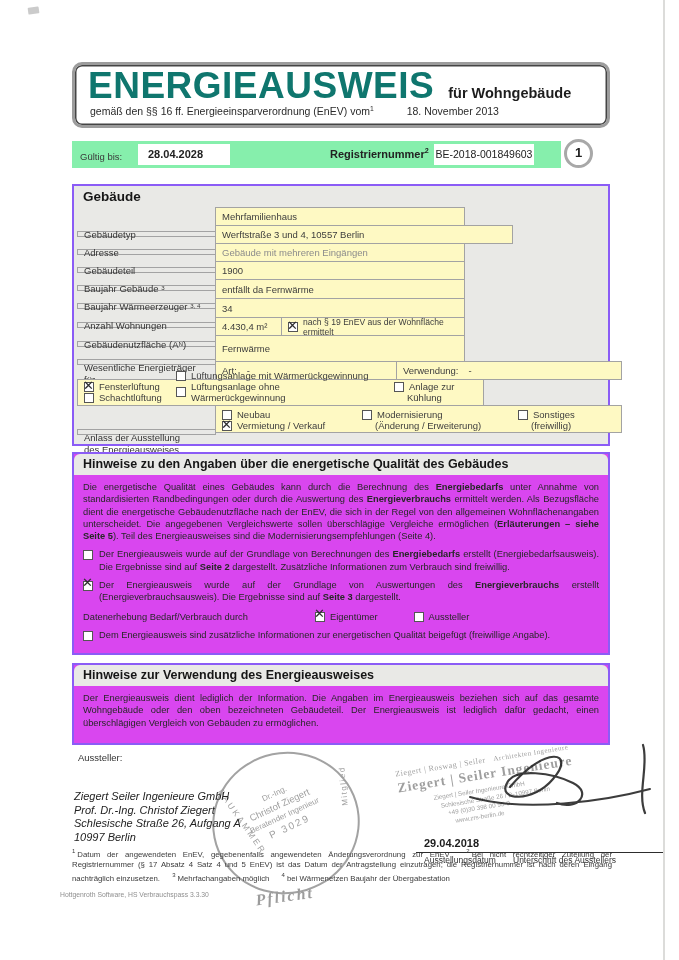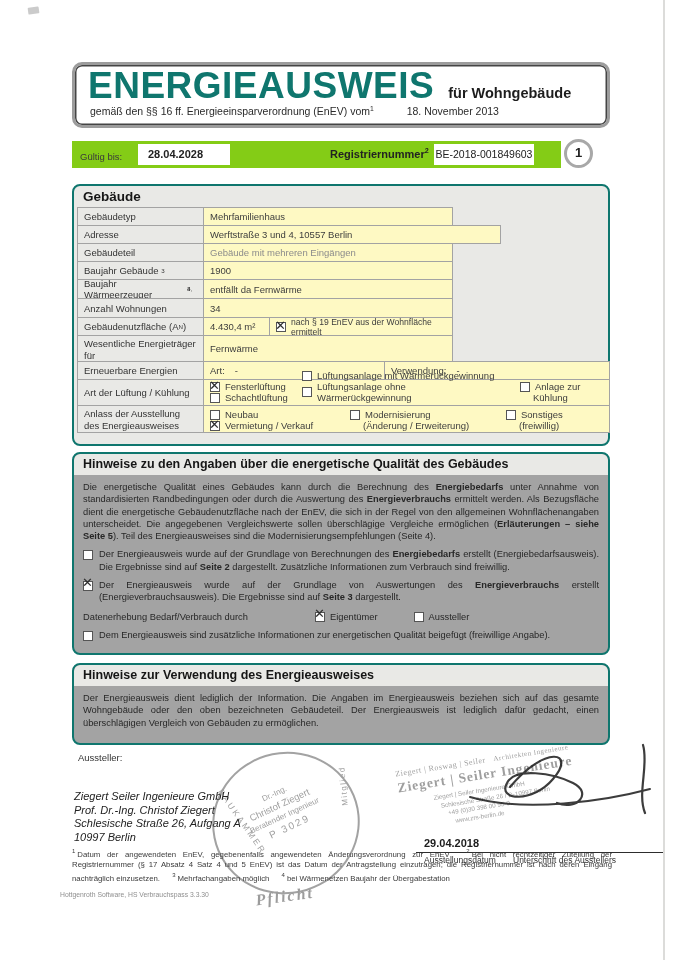--- a/index.html
+++ b/index.html
@@ -17,51 +17,51 @@
   
   .header-box{left:72px;top:62px;width:538px;height:66px;border:3px solid #9c9c9c;border-radius:10px;
               box-shadow:inset 0 0 0 1.5px #454545;background:#fff;box-sizing:border-box;}
   .title-row{display:flex;align-items:baseline;margin:2px 0 0 13px;}
   .big-title{font-size:37px;font-weight:bold;letter-spacing:.5px;color:#0f766e;line-height:38px;}
   .title-suffix{font-size:14.5px;font-weight:bold;color:#1d1d1d;margin-left:14px;}
   .law-line{margin:0 0 0 15px;font-size:10.5px;color:#2a2a2a;}
   .law-date{margin-left:30px;}
 
   
-  .validity-bar{left:72px;top:141px;width:489px;height:27px;background:#84cc16;}
+  .validity-bar{left:72px;top:141px;width:489px;height:27px;background:#86efac;}
   .v-label{position:absolute;left:8px;top:10px;font-size:9.5px;color:#3a3a3a;}
   .v-date-box{position:absolute;left:66px;top:3px;width:92px;height:21px;background:#fff;
               font-size:11px;font-weight:bold;color:#222;line-height:21px;padding-left:10px;box-sizing:border-box;}
   .v-reg-label{position:absolute;left:258px;top:7px;font-size:11px;font-weight:bold;color:#222;}
   .v-reg-box{position:absolute;left:362px;top:3px;width:100px;height:21px;background:#fff;
              font-size:10.5px;color:#222;line-height:21px;text-align:center;}
   .page-circle{left:564px;top:139px;width:29px;height:29px;border:3.5px solid #a8a8a8;border-radius:50%;
                background:#fff;box-sizing:border-box;text-align:center;font-size:13px;font-weight:bold;
                line-height:22px;color:#222;}
 
   
-  .section{border:2px solid #0f766e;border-radius:8px;box-sizing:border-box;}
+  .section{border:2px solid #8b5cf6;border-radius:0;box-sizing:border-box;}
   .sec-building{left:72px;top:184px;width:538px;height:262px;background:#e9e9e6;}
   .sec-title{font-size:13.5px;font-weight:bold;color:#161616;padding:3px 0 0 9px;}
   .btable{position:absolute;left:3px;top:22px;font-size:9.5px;}
   .brow{display:flex;margin-top:-1px;}
   .bcell{border:1px solid #a3a3a3;margin-left:-1px;padding:2px 6px;box-sizing:border-box;
          background:#fef9c3;display:flex;align-items:center;color:#3d3d3d;}
   .brow .bcell:first-child{margin-left:0;}
-  .blabel{background:#e9e9e6;width:127px;color:#333;flex:none;}
+  .blabel{background:#e9e9e6;width:139px;color:#333;flex:none;margin-top:24px;}
   .blabel.ml{display:block;line-height:11.5px;padding-top:2px;}
   .muted{color:#8c8c8c;}
 
   
   .cb{width:8px;height:8px;border:1px solid #555;display:inline-block;position:relative;flex:none;background:#fff;}
   .cb.checked::after{content:"\2715";position:absolute;left:-2px;top:-5px;font-size:13px;color:#2e2e2e;}
   .opt{display:flex;align-items:center;gap:5px;}
 
   
-  .hint-box{background:#a3a3a3;overflow:hidden;}
+  .hint-box{background:#d946ef;overflow:hidden;}
   .hint-title{background:#e9e9e6;height:21px;font-size:12.5px;font-weight:bold;color:#161616;
               line-height:21px;padding-left:9px;border-radius:6px 6px 0 0;}
   .hint-body{padding:6px 9px 0 9px;font-size:9.3px;line-height:12.3px;color:#272727;
              text-align:justify;text-align-last:left;}
   .cb-para{display:flex;gap:6px;margin-top:6px;}
   .cb-para .cb{margin-top:2px;}
   .cb-para .txt{flex:1;text-align:justify;text-align-last:left;}
   .data-line{display:flex;align-items:center;margin-top:7px;}
   .data-line .lab{width:232px;}
   .data-line .o2{margin-left:36px;}
@@ -191,21 +191,20 @@
             <span>Art:</span>
             <span style="margin-left:10px">-</span>
           </div>
         <div class="bcell" style="width:226px">
             <span>Verwendung:</span>
             <span style="margin-left:10px">-</span>
           </div>
       </div>
 
       <div class="brow" style="height:27px">
-        <div class="bcell blabel">Art der Lüftung / Kühlung</div>
         <div class="bcell" style="width:407px;align-items:flex-end;padding-top:3px">
           <div style="width:92px">
             <div class="opt">
                 <span class="cb checked"></span>
                 <span>Fensterlüftung</span>
               </div>
             <div class="opt">
                 <span class="cb"></span>
                 <span>Schachtlüftung</span>
               </div>

